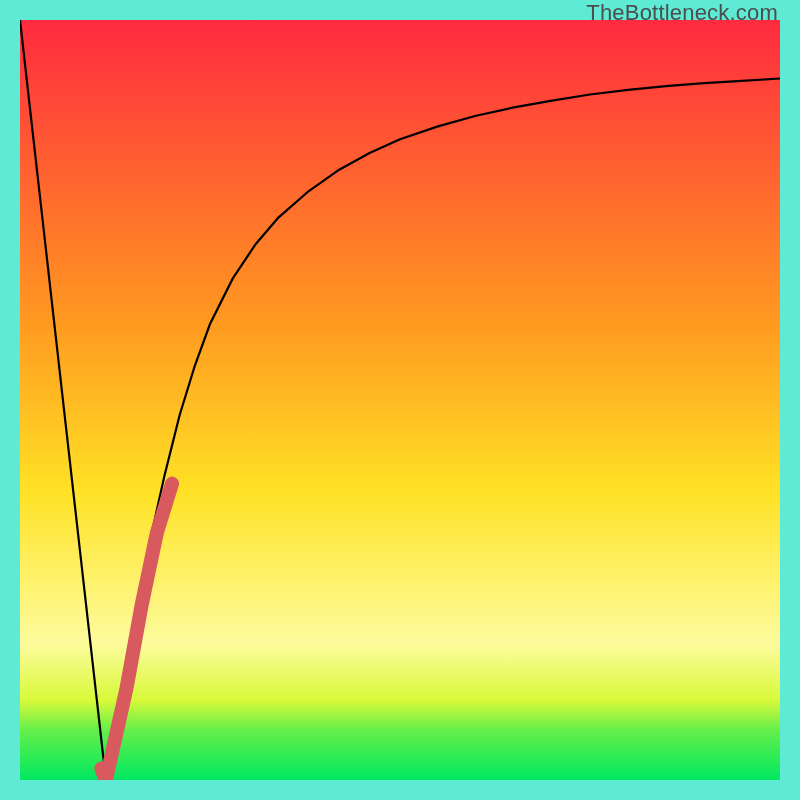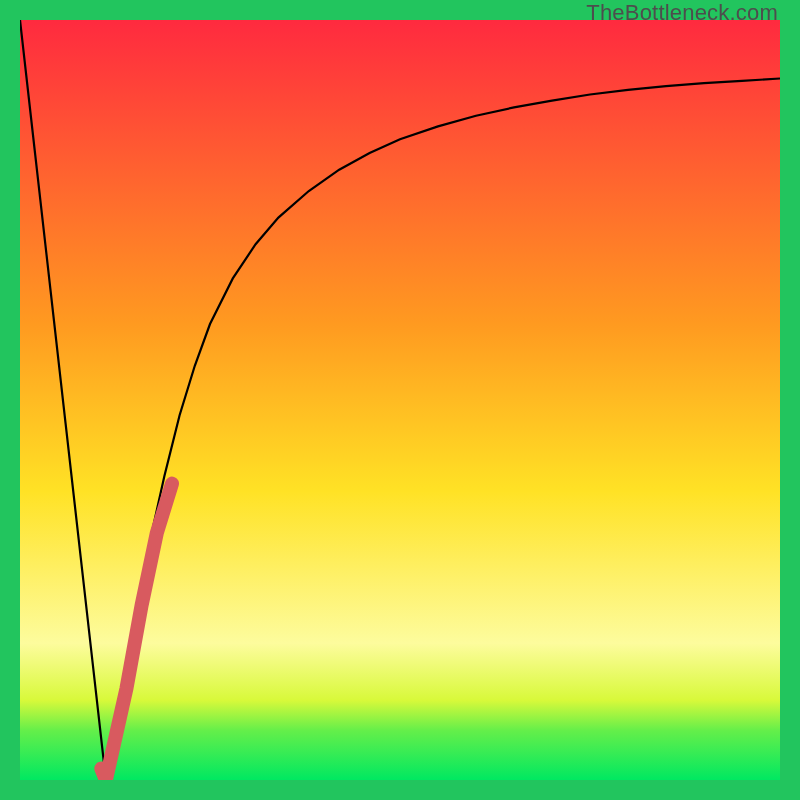--- a/index.html
+++ b/index.html
@@ -7,21 +7,21 @@
     padding: 0;
     width: 800px;
     height: 800px;
     background: #000;
     overflow: hidden;
   }
   .frame {
     position: absolute;
     left: 0; top: 0;
     width: 800px; height: 800px;
-    background: #22c55e;
+    background: #5eead4;
   }
   .plot {
     position: absolute;
     left: 20px;
     top: 20px;
     width: 760px;
     height: 760px;
     overflow: hidden;
   }
   .watermark {

